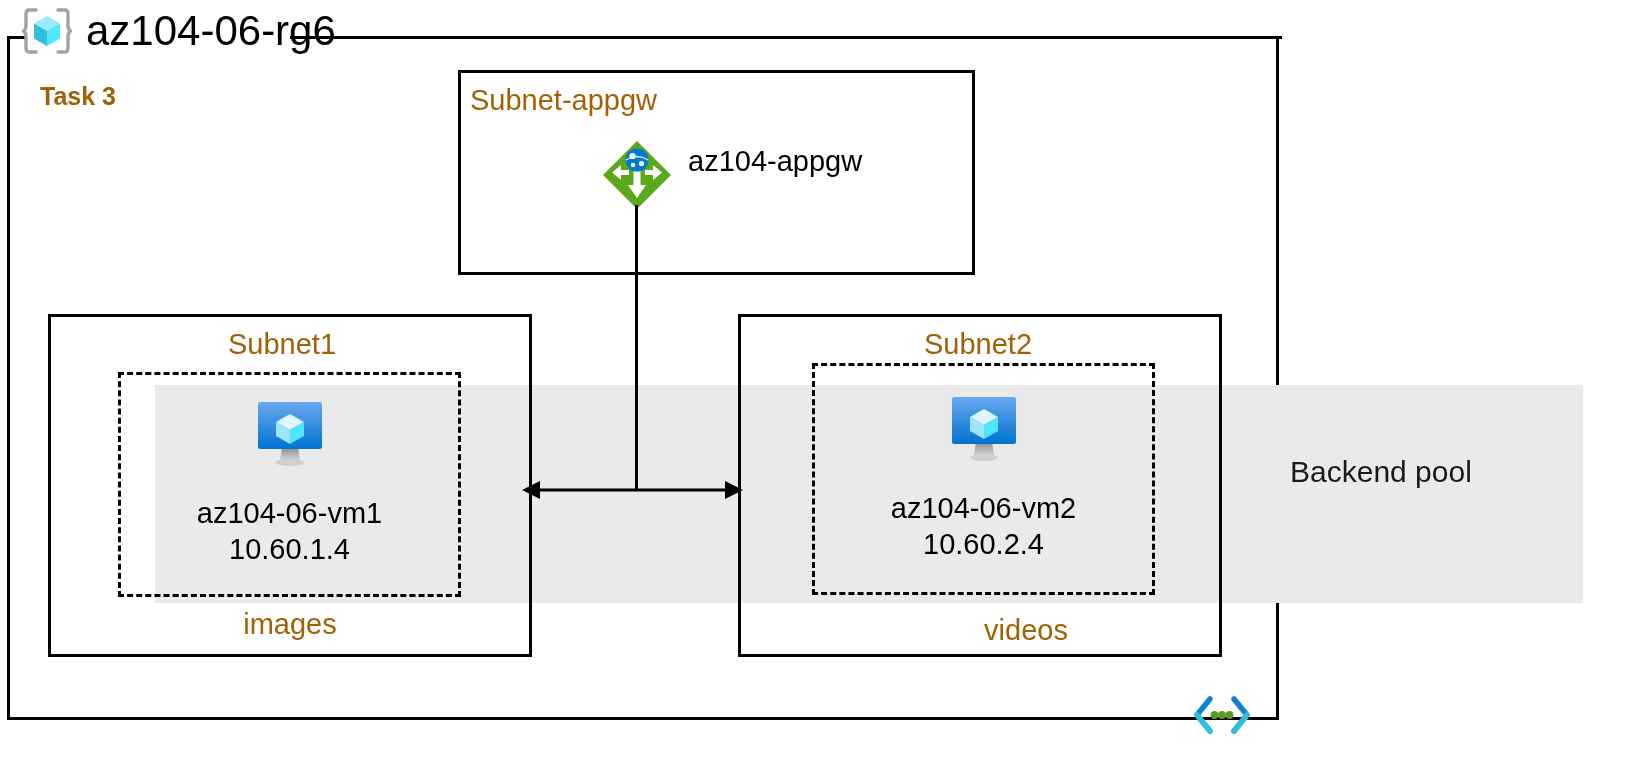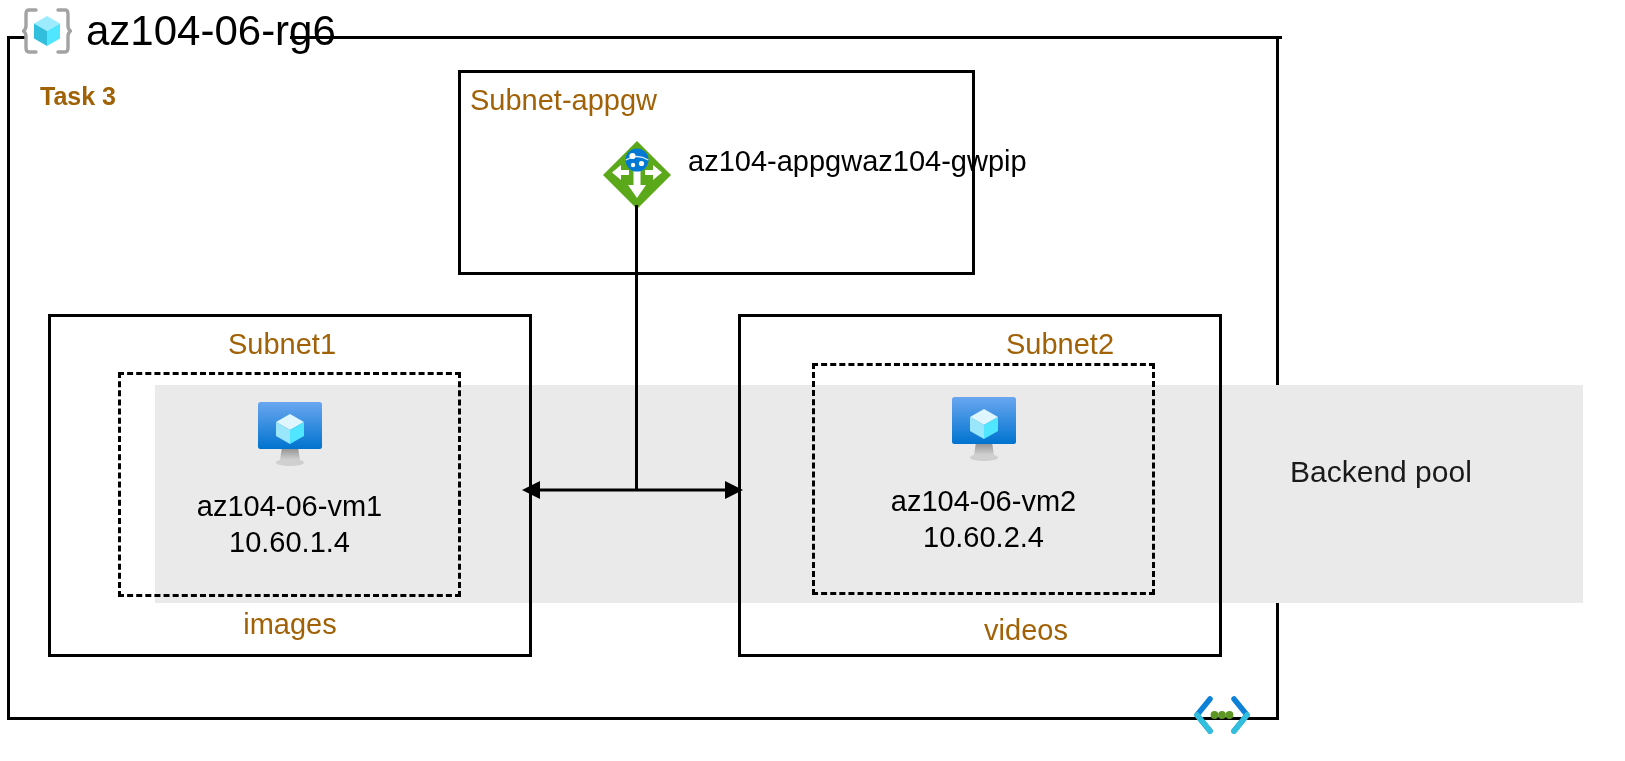--- a/index.html
+++ b/index.html
@@ -172,36 +172,36 @@
     top: 398px;
     width: 343px;
     display: flex;
     flex-direction: column;
     align-items: center;
   }
   #subnet1-caption { left: 48px; top: 608px; width: 484px; }
 
   
   #subnet2-box { left: 738px; top: 314px; width: 484px; height: 343px; }
-  #subnet2-title { left: 782px; top: 328px; width: 484px; padding-left: 36px; }
+  #subnet2-title { left: 700px; top: 328px; width: 484px; padding-left: 36px; }
   #subnet2-dashed { left: 812px; top: 363px; width: 343px; height: 232px; }
   #subnet2-vm {
     position: absolute;
     left: 812px;
     top: 393px;
     width: 343px;
     display: flex;
     flex-direction: column;
     align-items: center;
   }
   #subnet2-caption { left: 738px; top: 614px; width: 576px; }
 
   .vm-icon { width: 76px; height: 72px; display: block; }
   .vm-text {
-    margin-top: 19px;
+    margin-top: 26px;
     text-align: center;
   }
   .vm-text span {
     display: block;
     font-size: 29px;
     line-height: 1.24;
     white-space: nowrap;
     color: #000000;
   }
 
@@ -255,21 +255,20 @@
       <polygon points="28,47 46,47 37,60" fill="#ffffff"></polygon>
 
       <circle cx="37" cy="22" r="11.5" fill="#0078d4"></circle>
       <circle cx="32.5" cy="18" r="3.1" fill="#ffffff"></circle>
       <circle cx="41.5" cy="25.5" r="2.6" fill="#ffffff"></circle>
       <circle cx="33" cy="27" r="2.2" fill="#ffffff"></circle>
       <path d="M25.8 22 Q37 15 48.2 22" fill="none" stroke="#ffffff" stroke-width="1.4" opacity="0.85"></path>
     </svg>
     <div id="appgw-labels">
       <span>az104-appgw</span>
-      <span>az104-gwpip</span>
     </div>
   </div>
 
   <div id="gw-vertical-line"></div>
   <svg id="subnet-link-arrow" viewBox="0 0 225 40">
     <line x1="16" y1="20" x2="209" y2="20" stroke="#000000" stroke-width="3.2"></line>
     <polygon points="2,20 20,11 20,29" fill="#000000"></polygon>
     <polygon points="223,20 205,11 205,29" fill="#000000"></polygon>
   </svg>
 

